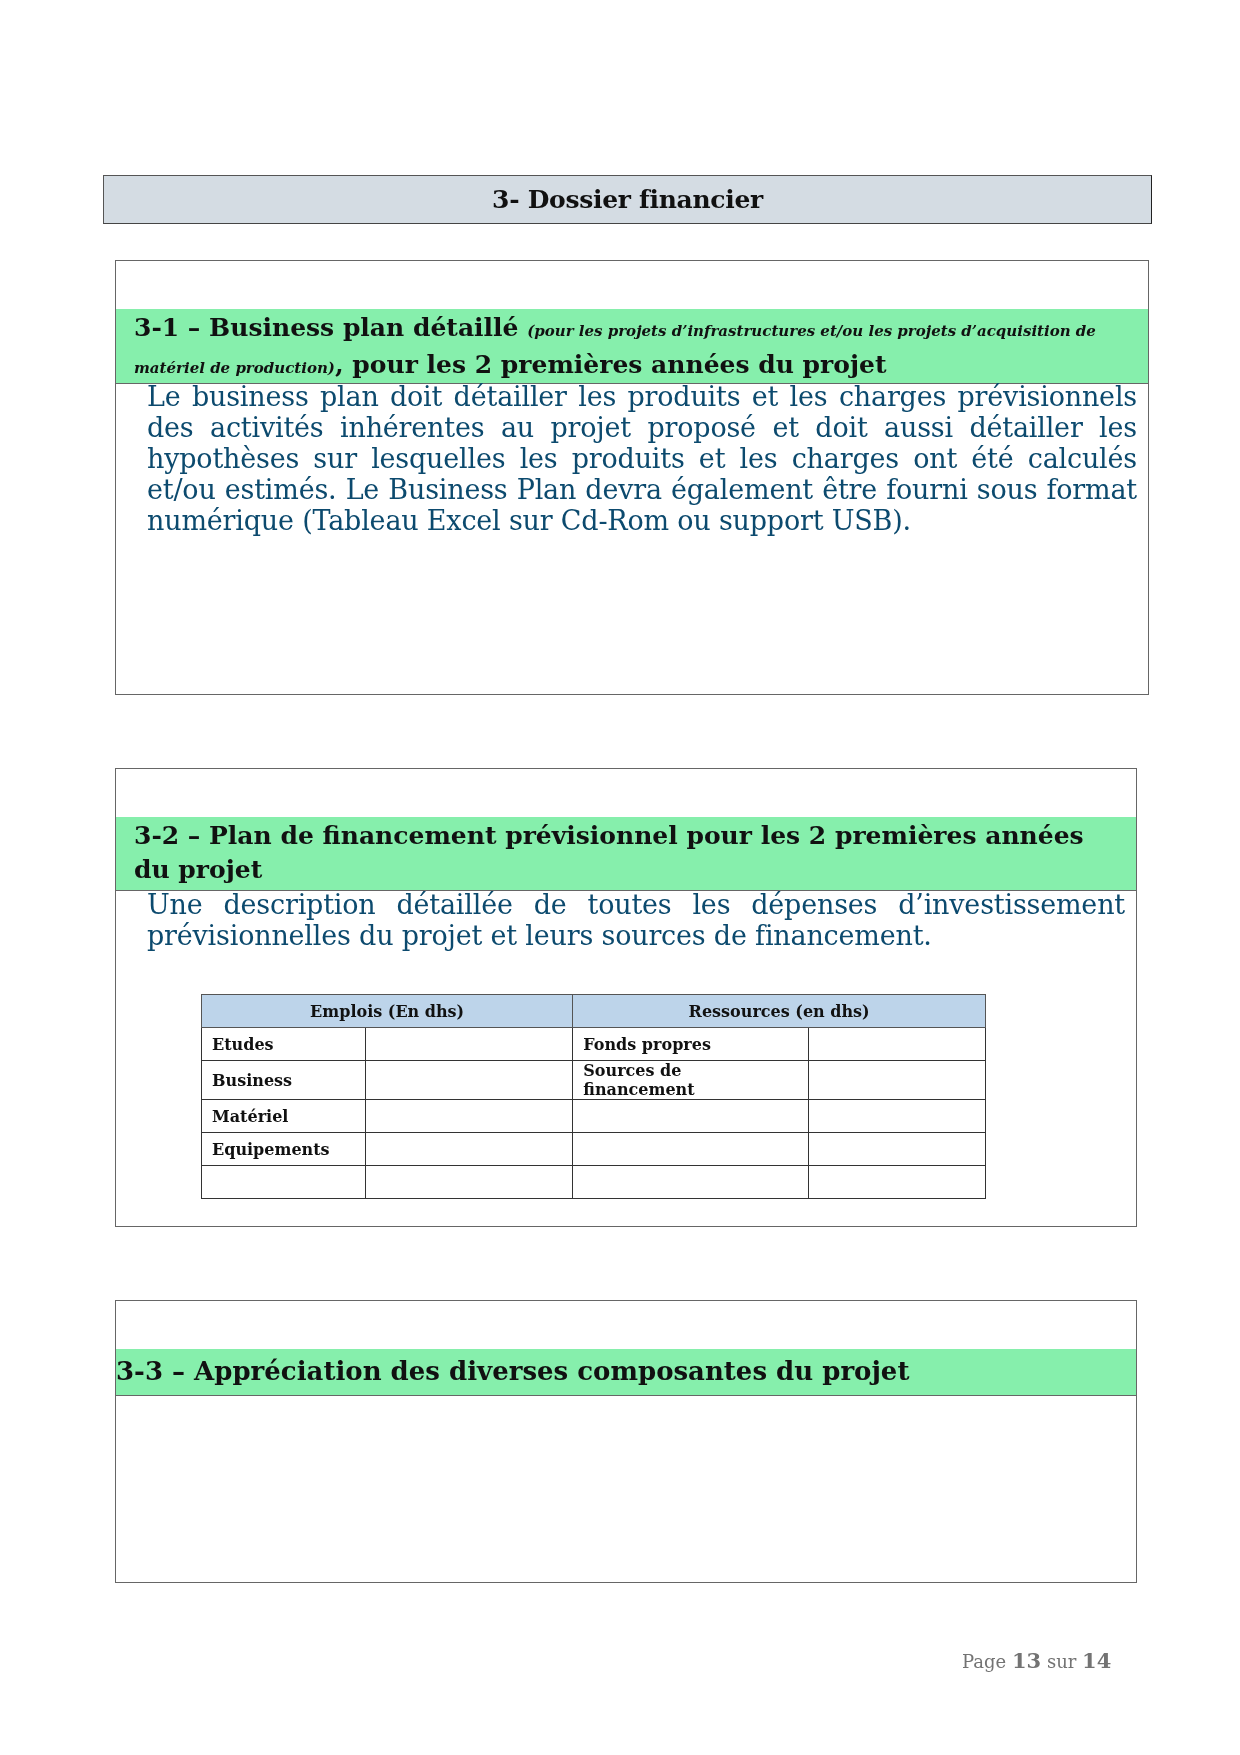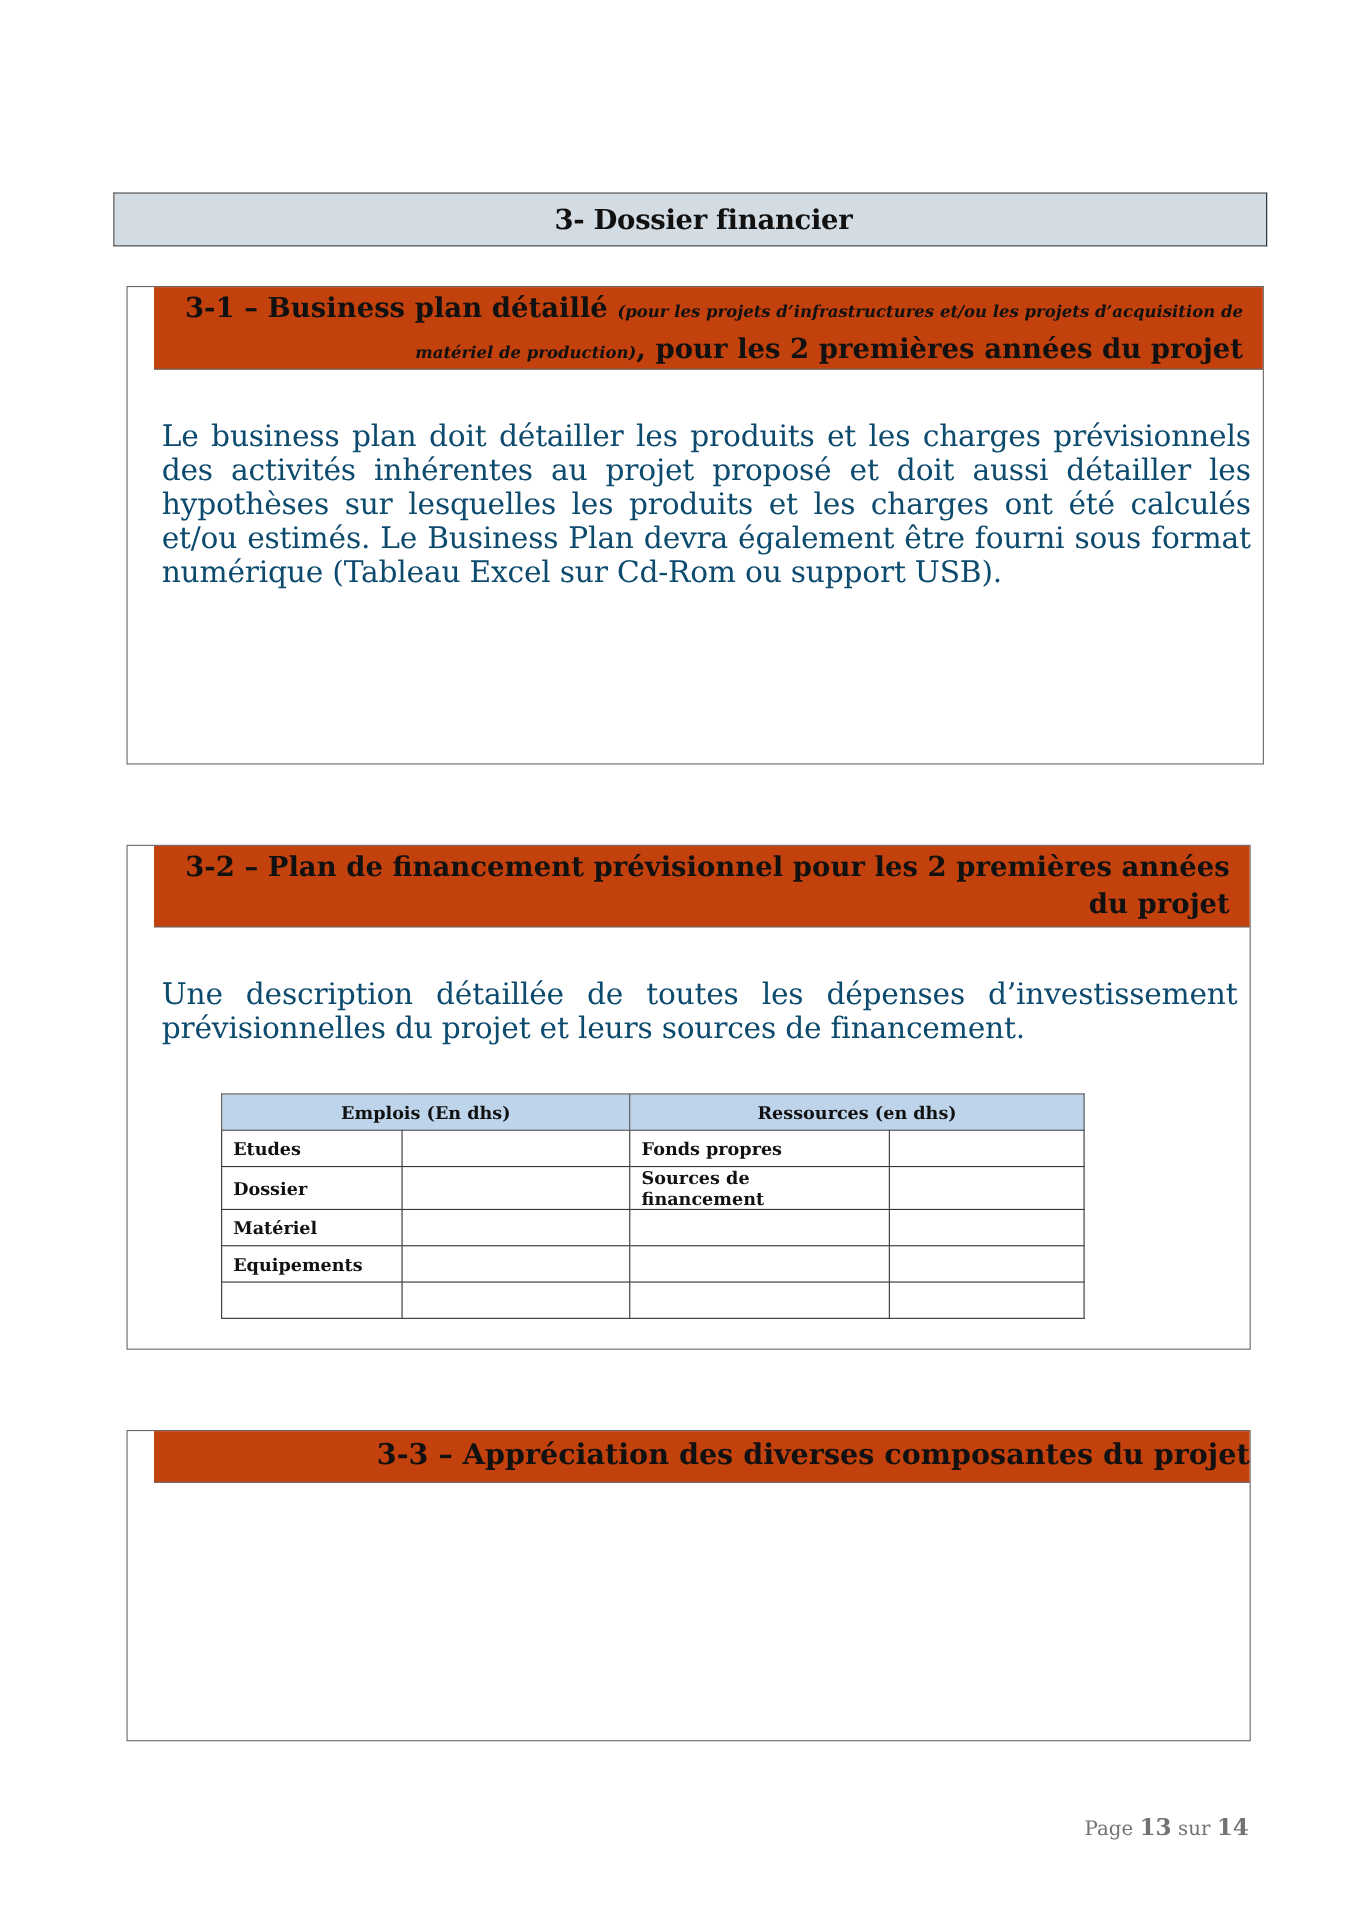--- a/index.html
+++ b/index.html
@@ -1,27 +1,27 @@
 <!DOCTYPE html>
 <html><head>
   <meta charset="utf-8">
   <style>
     html, body { margin: 0; padding: 0; background: #ffffff; }
     body { width: 1240px; height: 1755px; position: relative; overflow: hidden;
            font-family: "DejaVu Serif", "Liberation Serif", serif; color: #111; }
-    .abs { position: absolute; box-sizing: border-box; padding-left: 24px; }
+    .abs { position: absolute; box-sizing: border-box; }
 
     .main-title { left: 103px; top: 175px; width: 1049px; height: 49px;
       background: #d4dce3; border: 1.5px solid #555; border-right-color: #222; border-bottom-color: #444;
       display: flex; align-items: center; justify-content: center;
       font-size: 25px; font-weight: 700; letter-spacing: -0.3px; }
 
     .section { border: 1.5px solid #666; background: #fff; }
-    .section .hdr { background: #c2410c; border-bottom: 1.5px solid #666; text-align: right;
-      font-weight: 700; color: #111; }
+    .section .hdr { background: #86efac; border-bottom: 1.5px solid #666; text-align: left;
+      font-weight: 700; color: #111; margin-top: 48px; }
     .section .body-text { position: absolute; font-size: 27px; line-height: 31px; text-align: justify;
       letter-spacing: -0.2px; color: #0c4a6e; }
 
     #s31 { left: 115px; top: 260px; width: 1034px; height: 435px; }
     #s31 .hdr { height: 72px; font-size: 25px; line-height: 34px; padding: 2px 18px 0 18px; }
     #s31 .hdr .sub { font-size: 15px; font-style: italic; font-weight: 700; }
     #s31 .body-text { left: 31px; top: 120px; width: 990px; }
 
     #s32 { left: 115px; top: 768px; width: 1022px; height: 459px; }
     #s32 .hdr { height: 71px; font-size: 25px; line-height: 34px; padding: 2px 18px 0 18px; }
@@ -73,21 +73,21 @@
     </tr>
   </thead>
   <tbody id="fin-body">
       <tr>
         <td>Etudes</td>
         <td></td>
         <td>Fonds propres</td>
         <td></td>
       </tr>
       <tr>
-        <td>Dossier</td>
+        <td>Business</td>
         <td></td>
         <td>Sources de financement</td>
         <td></td>
       </tr>
       <tr>
         <td>Matériel</td>
         <td></td>
         <td></td>
         <td></td>
       </tr>

